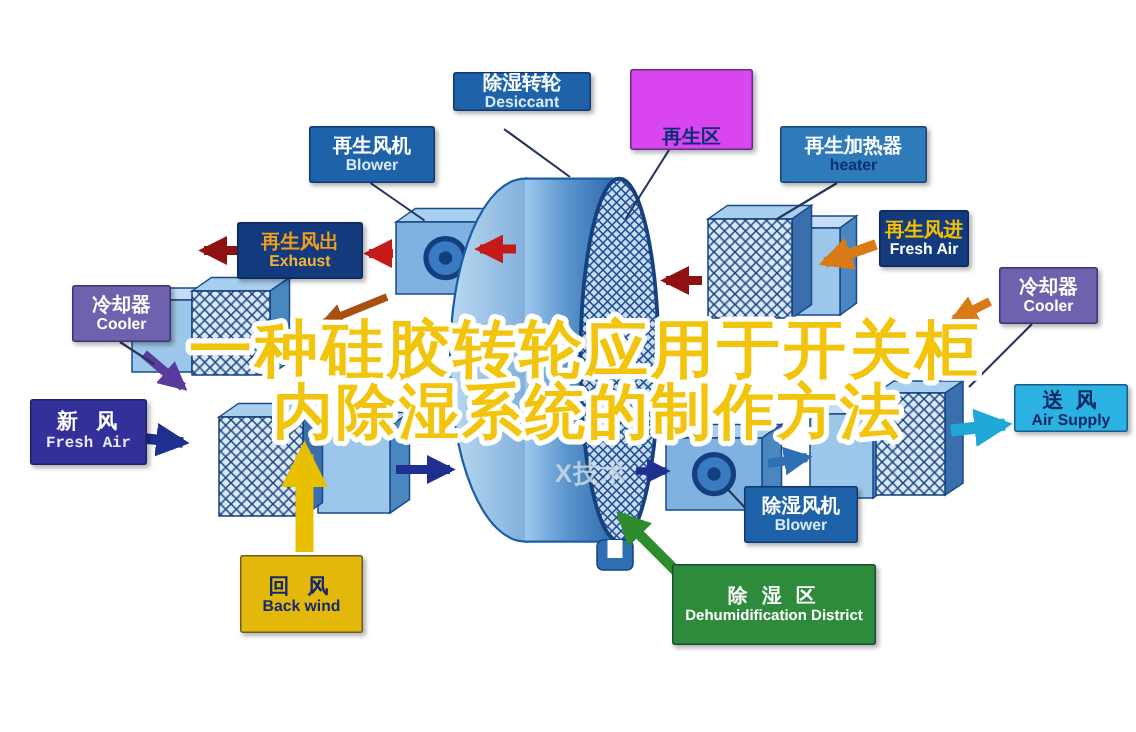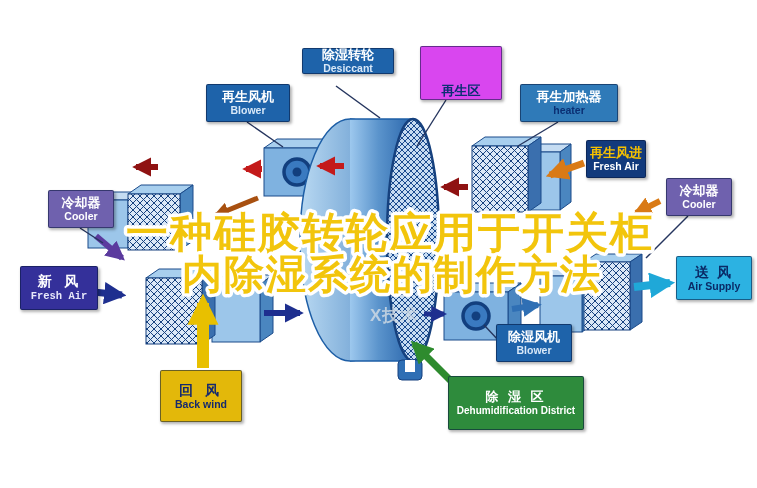--- a/index.html
+++ b/index.html
@@ -29,21 +29,21 @@
   
   #lbl-desiccant{left:292px;top:48px;width:92px;height:26px;margin-left:10px;}
   #lbl-regen-area{left:420px;top:46px;width:82px;height:54px;}
   #lbl-regen-blower{left:206px;top:84px;width:84px;height:38px;}
   #lbl-regen-heater{left:520px;top:84px;width:98px;height:38px;}
   #lbl-regen-out{left:158px;top:148px;width:84px;height:38px;}
   #lbl-regen-in{left:586px;top:140px;width:60px;height:38px;}
   #lbl-cooler-left{left:48px;top:190px;width:66px;height:38px;}
   #lbl-cooler-right{left:666px;top:178px;width:66px;height:38px;}
   #lbl-fresh-air{left:20px;top:266px;width:78px;height:44px;font-family:Liberation Mono, monospace;}
-  #lbl-air-supply{left:676px;top:256px;width:76px;height:44px;}
+  #lbl-air-supply{left:676px;top:256px;width:76px;height:32px;}
   #lbl-back-wind{left:160px;top:370px;width:82px;height:52px;}
   #lbl-dehumid-blower{left:496px;top:324px;width:76px;height:38px;}
   #lbl-dehumid-district{left:448px;top:376px;width:136px;height:54px;}
   #watermark{
     position:absolute;left:370px;top:304px;font-size:17px;font-weight:700;
     color:#cdd9e4;opacity:.85;letter-spacing:1px;
   }
 </style>
 </head>
 <body>
@@ -205,20 +205,24 @@
     <span class="zh">再生区</span>
   </div>
   <div class="lb c-blue" id="lbl-regen-blower">
     <span class="zh">再生风机</span>
     <span class="en">Blower</span>
   </div>
   <div class="lb c-heater" id="lbl-regen-heater">
     <span class="zh">再生加热器</span>
     <span class="en">heater</span>
   </div>
+  <div class="lb c-navyout" id="lbl-regen-out">
+    <span class="zh">再生风出</span>
+    <span class="en">Exhaust</span>
+  </div>
   <div class="lb c-navyin" id="lbl-regen-in">
     <span class="zh">再生风进</span>
     <span class="en">Fresh Air</span>
   </div>
   <div class="lb c-purple" id="lbl-cooler-left">
     <span class="zh">冷却器</span>
     <span class="en">Cooler</span>
   </div>
   <div class="lb c-purple" id="lbl-cooler-right">
     <span class="zh">冷却器</span>

